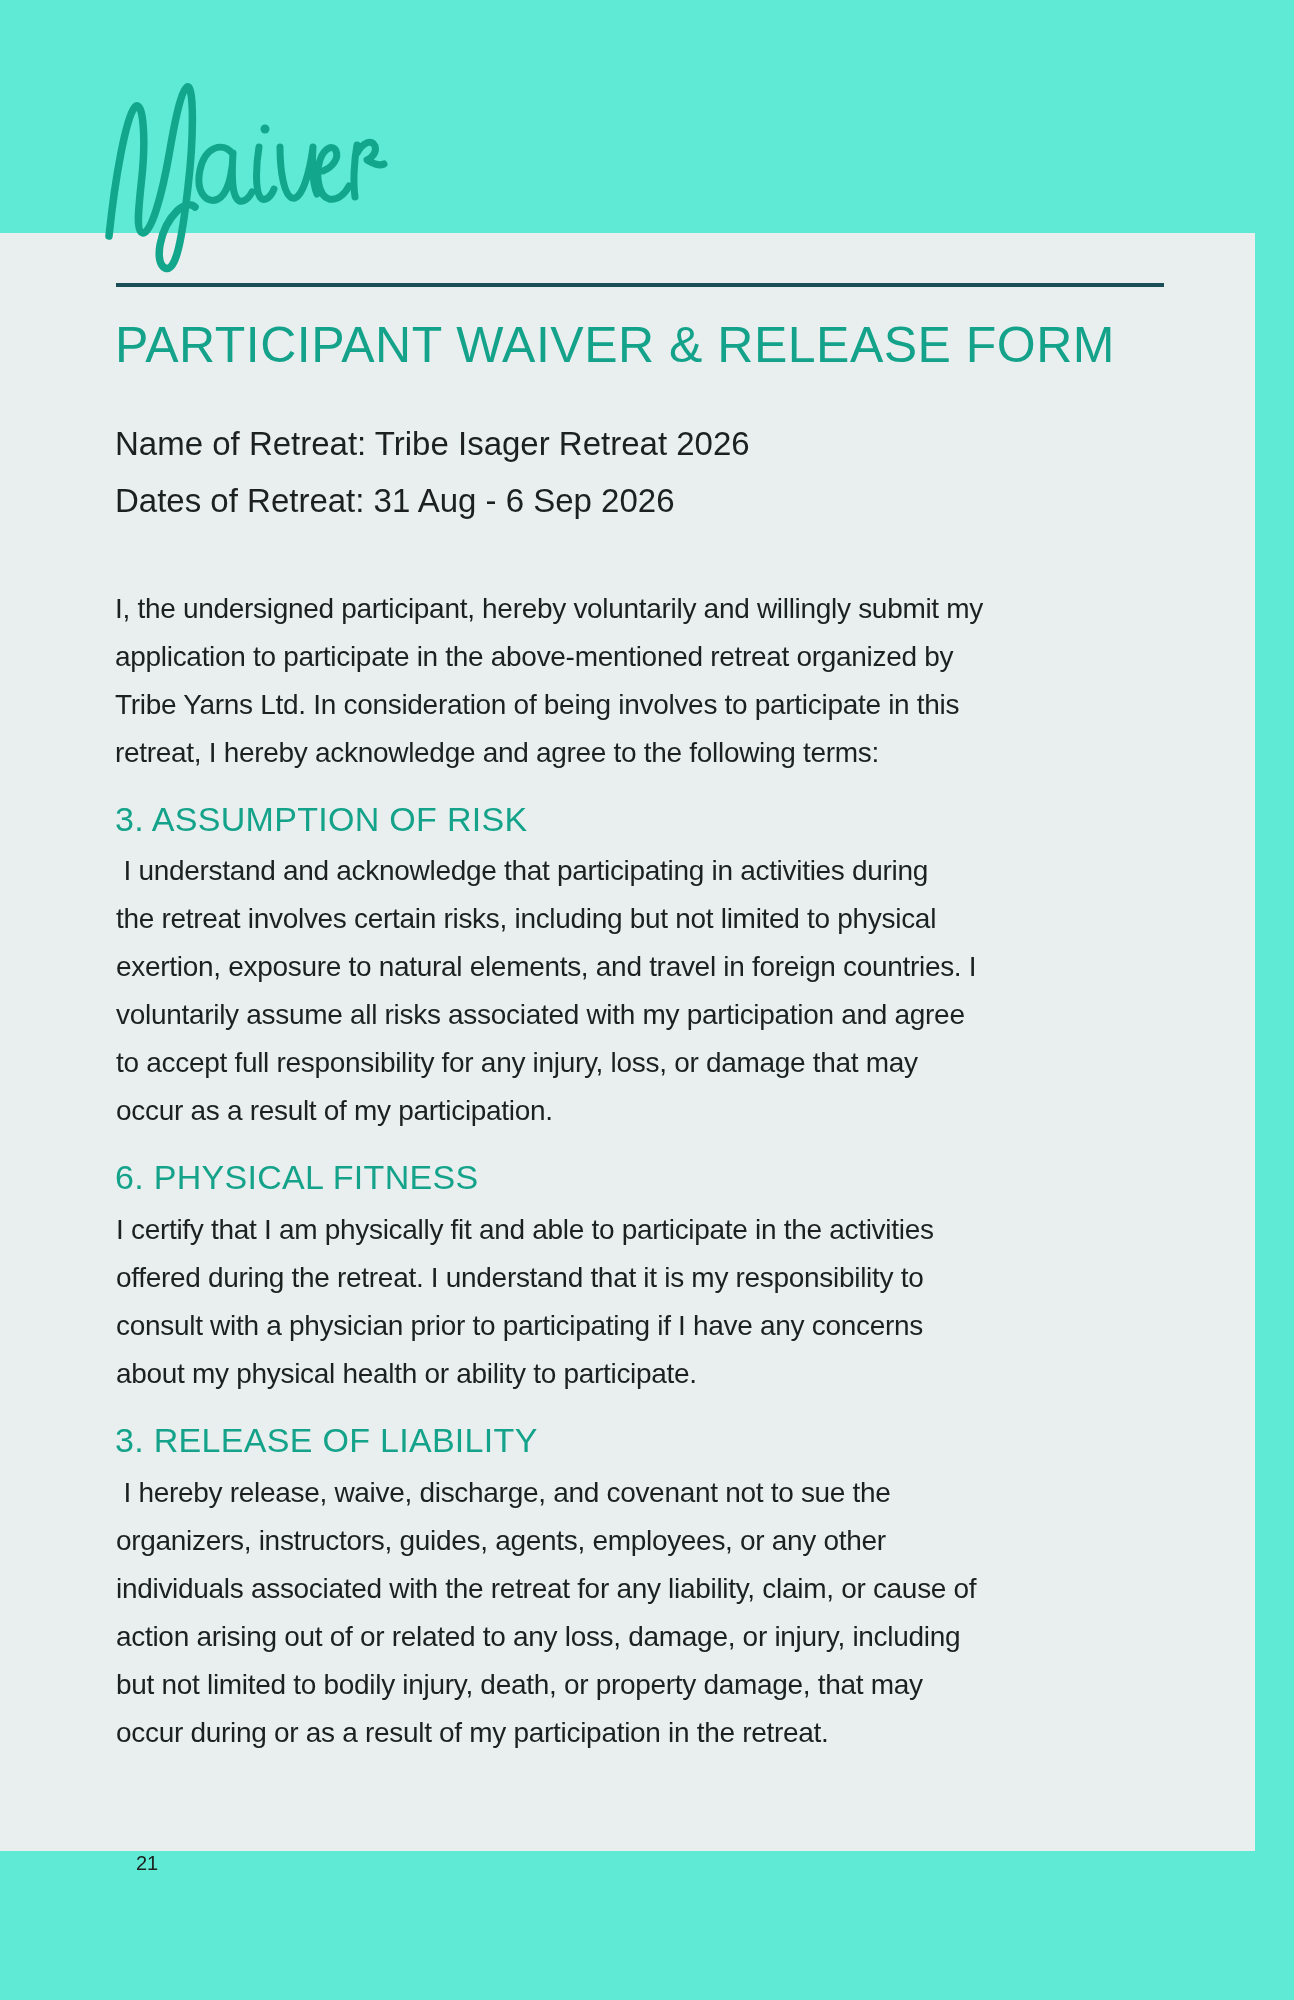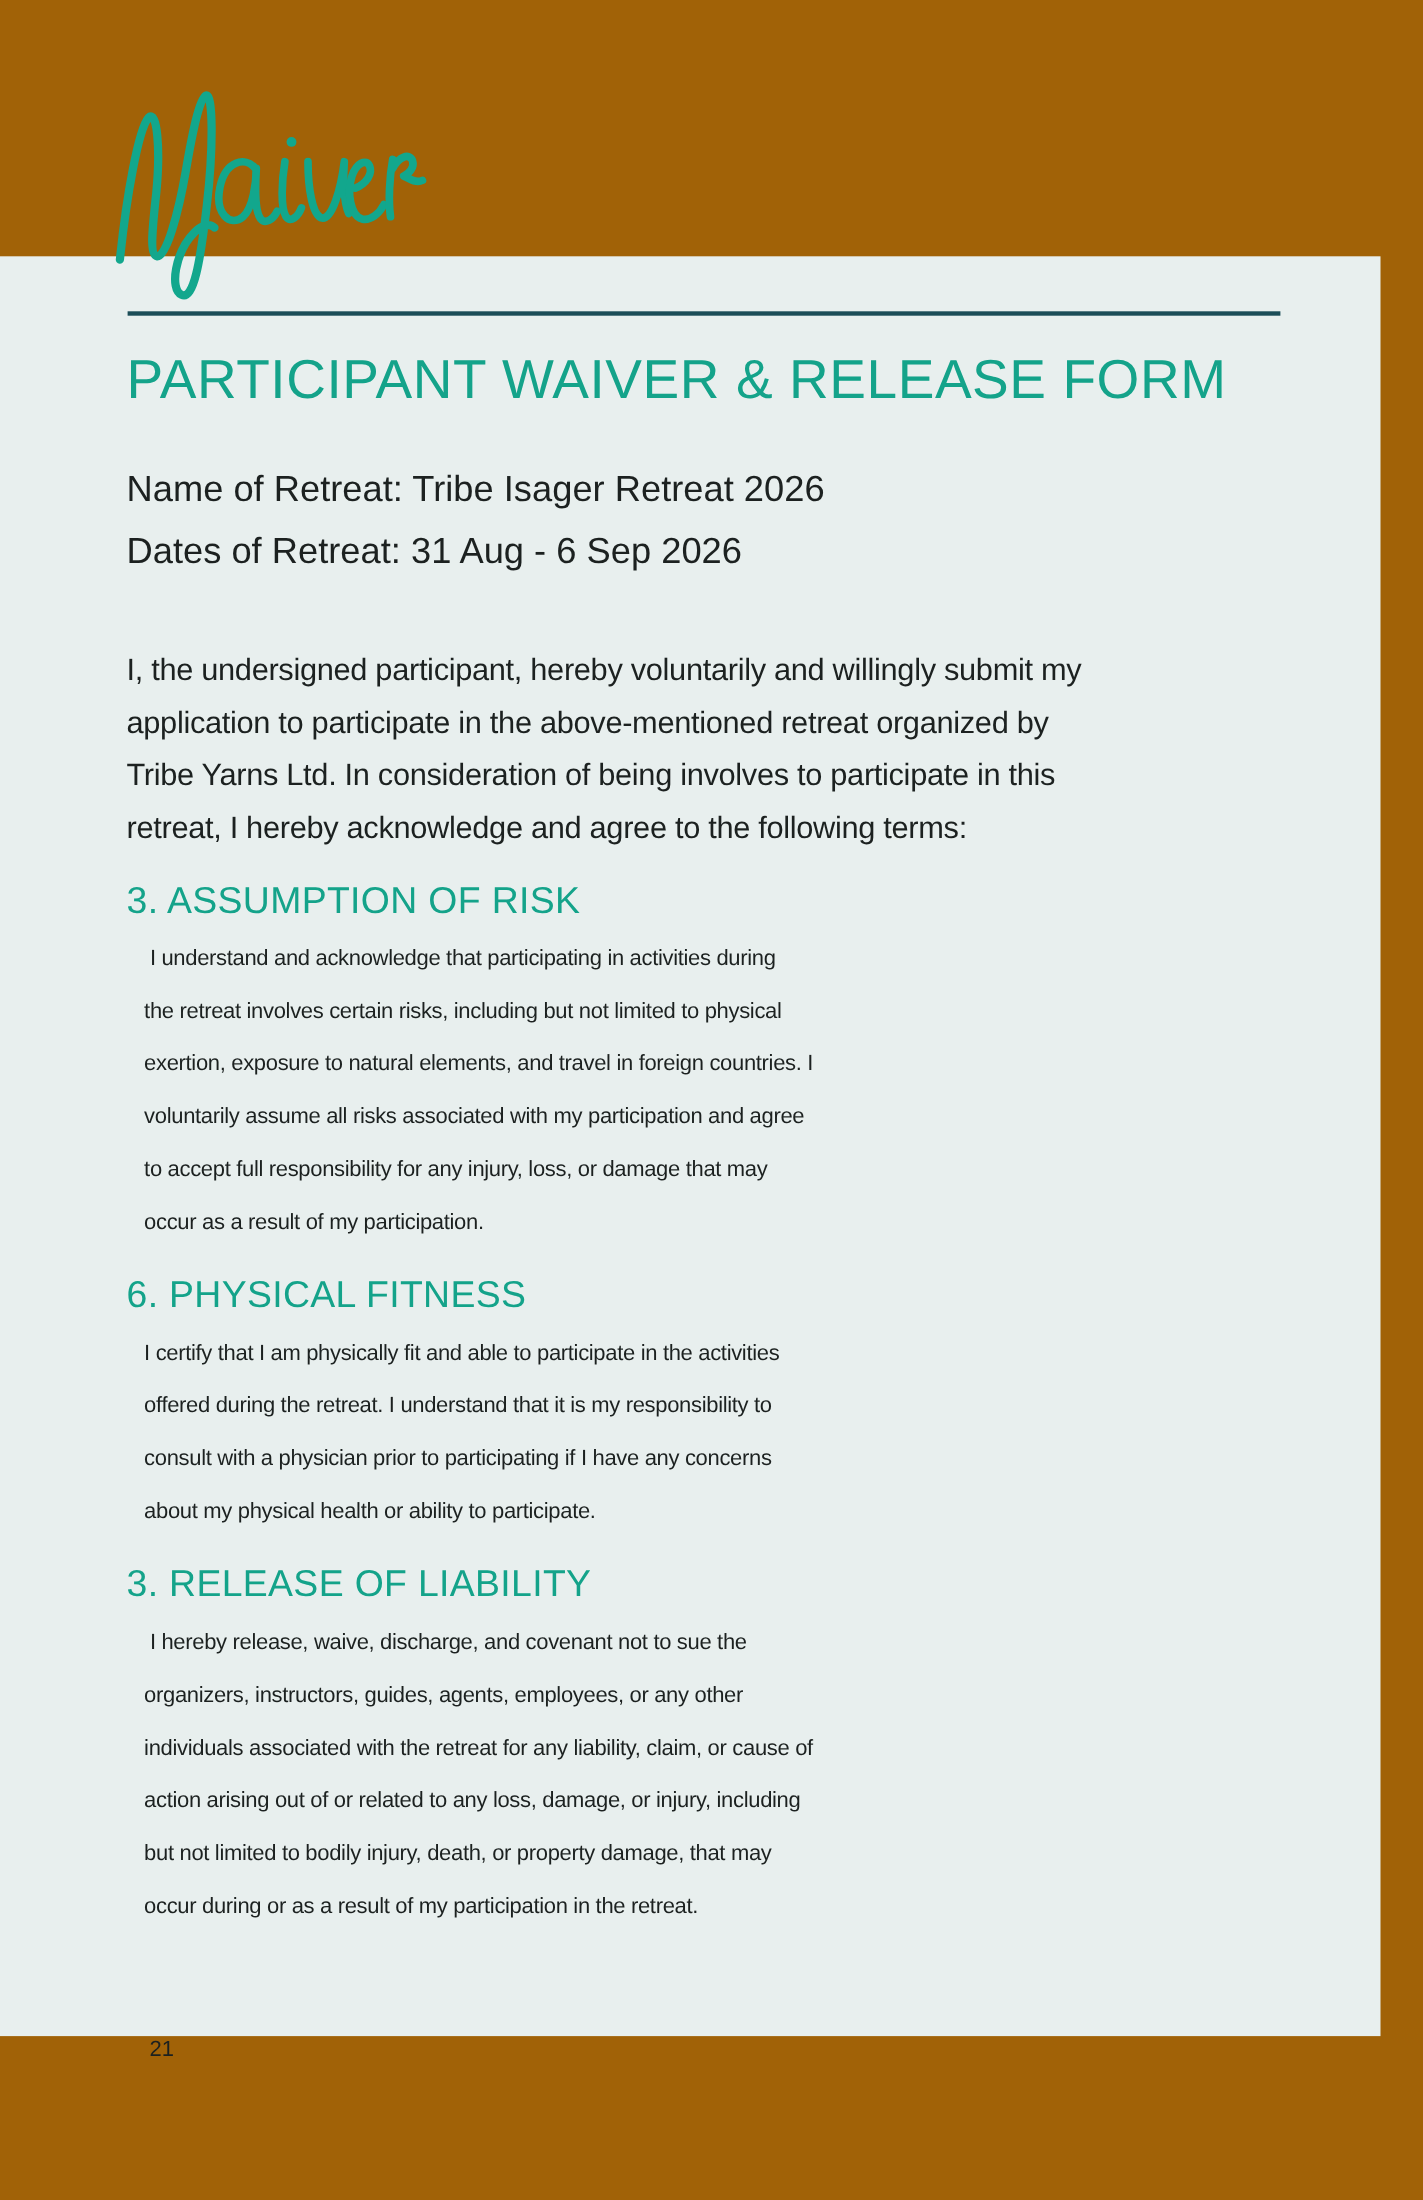--- a/index.html
+++ b/index.html
@@ -1,18 +1,18 @@
 <!DOCTYPE html>
 <html><head>
 <meta charset="utf-8">
 <style>
   html,body { margin:0; padding:0; background:#ffffff; }
   .page {
     position:relative; width:1294px; height:2000px;
-    background:#a16207; overflow:hidden;
+    background:#5eead4; overflow:hidden;
     font-family:"Liberation Sans", sans-serif;
     color:#1C2120;
   }
   .script-logo { position:absolute; left:100px; top:60px; width:300px; height:232px; z-index:3; }
   .script-logo svg { display:block; width:100%; height:100%; }
   .sr-only {
     position:absolute; width:1px; height:1px; overflow:hidden;
     clip:rect(0 0 0 0); white-space:nowrap;
   }
   .panel {
@@ -39,21 +39,21 @@
   .intro {
     margin:56px 0 0 0; font-size:28px; line-height:48px;
     letter-spacing:-0.3px; white-space:pre-wrap; color:#1C2120;
   }
   section h2 {
     margin:22px 0 0 0; font-weight:400;
     font-size:34px; line-height:1.2; letter-spacing:0.3px;
     color:#14A38A; white-space:nowrap;
   }
   section p.body {
-    margin:8px 0 0 16px; font-size:20px; line-height:48px;
+    margin:8px 0 0 1px; font-size:28px; line-height:48px;
     letter-spacing:-0.3px; white-space:pre-wrap; color:#1C2120;
   }
   .page-number {
     position:absolute; left:136px; top:1852px;
     font-size:20px; color:#1C2120;
   }
 </style>
 </head>
 <body>
 

